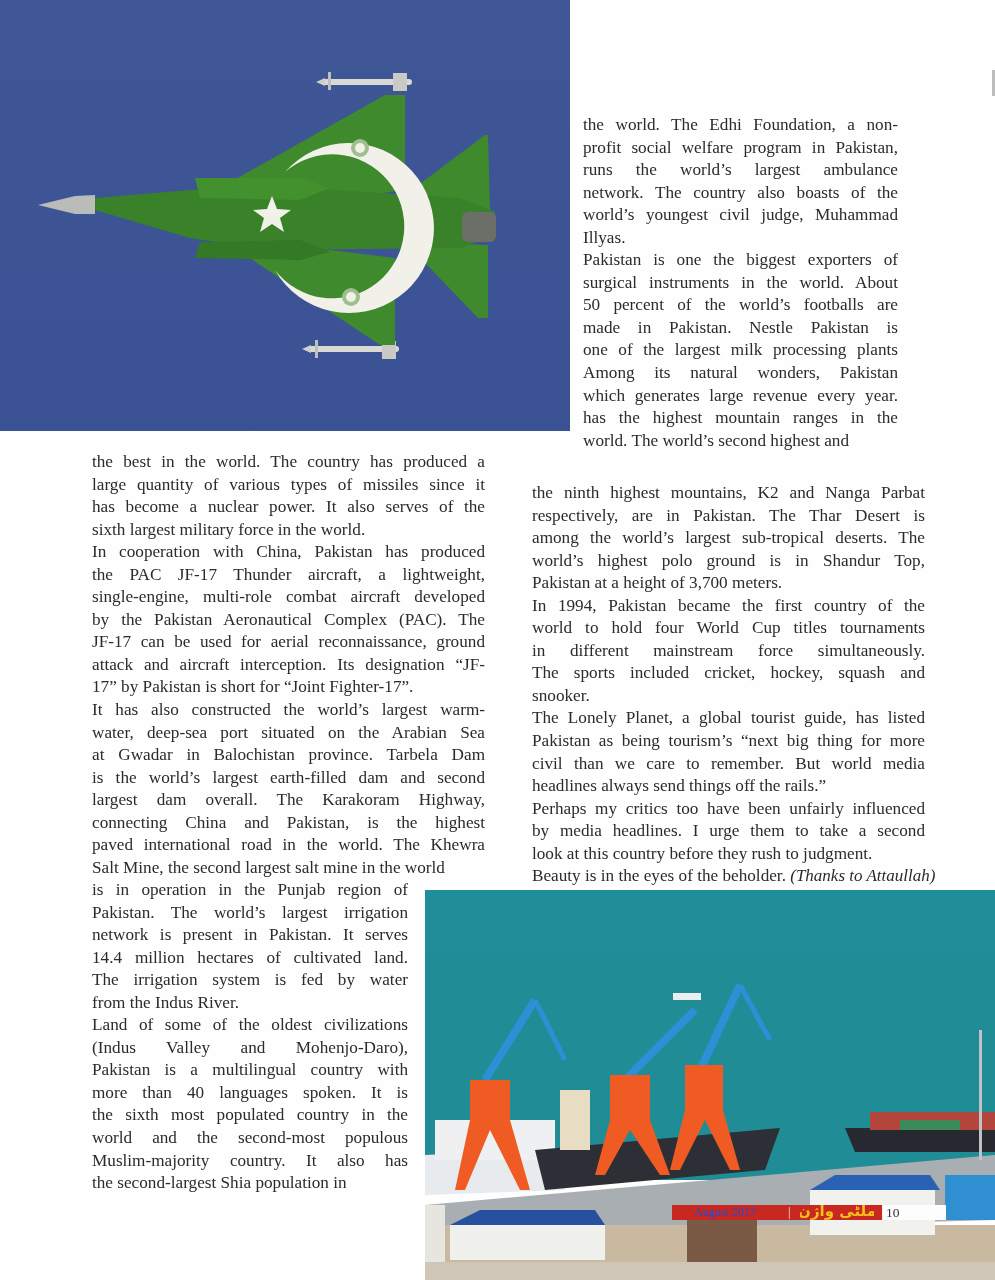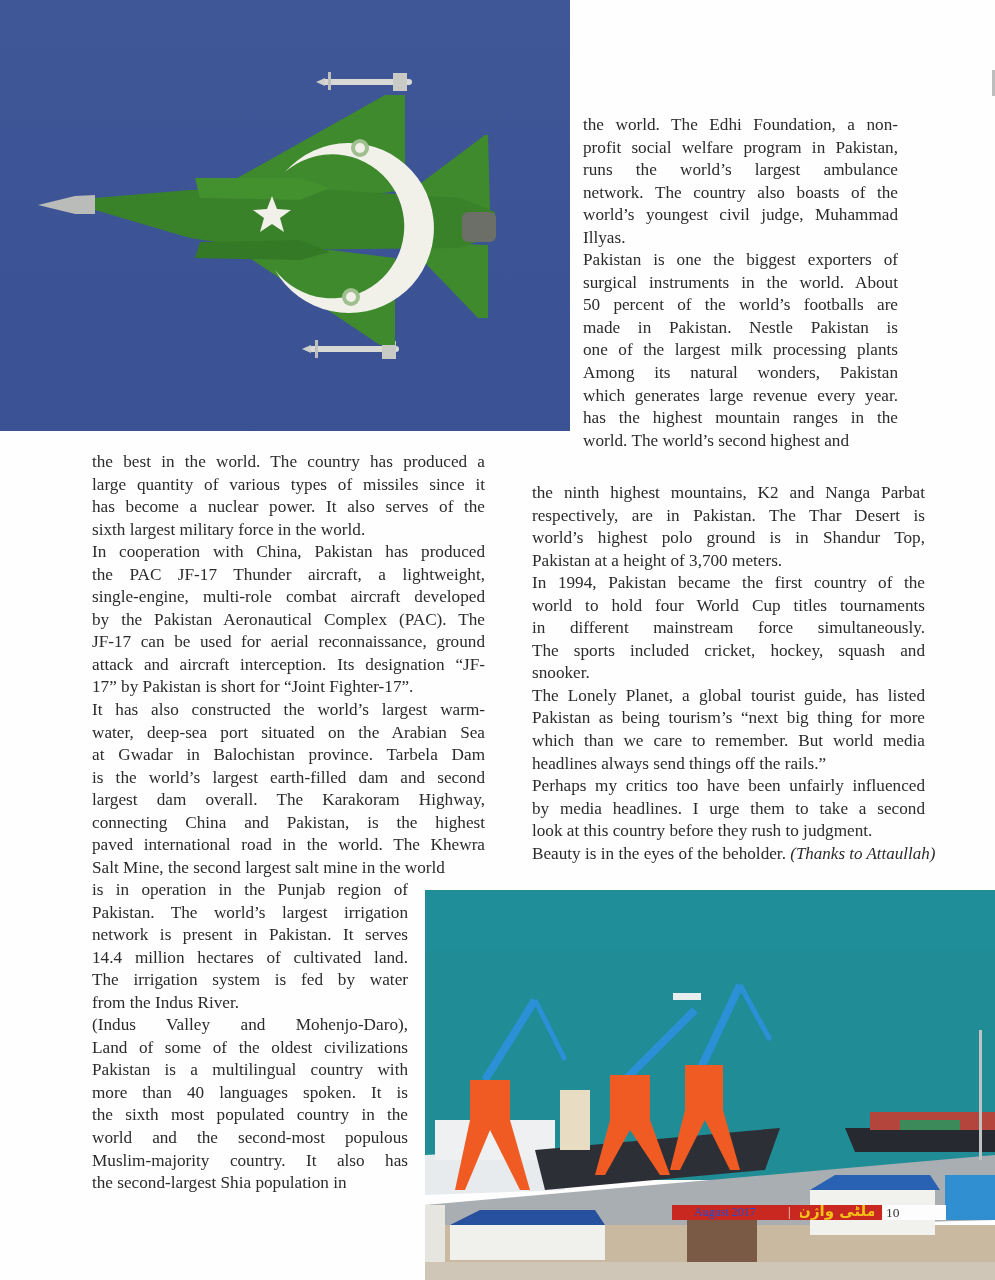--- a/index.html
+++ b/index.html
@@ -126,49 +126,50 @@
 <div class="txt" id="lcn" style="left:92px;top:879px;width:316px;">
   <p>
       <span class="ln">is in operation in the Punjab region of</span>
       <span class="ln">Pakistan. The world’s largest irrigation</span>
       <span class="ln">network is present in Pakistan. It serves</span>
       <span class="ln">14.4 million hectares of cultivated land.</span>
       <span class="ln">The irrigation system is fed by water</span>
       <span class="ln last">from the Indus River.</span>
     </p>
   <p>
+      <span class="ln">Land of some of the oldest civilizations</span>
       <span class="ln">(Indus Valley and Mohenjo-Daro),</span>
-      <span class="ln">Land of some of the oldest civilizations</span>
       <span class="ln">Pakistan is a multilingual country with</span>
       <span class="ln">more than 40 languages spoken. It is</span>
       <span class="ln">the sixth most populated country in the</span>
       <span class="ln">world and the second-most populous</span>
       <span class="ln">Muslim-majority country. It also has</span>
       <span class="ln last">the second-largest Shia population in</span>
     </p>
 </div>
 
 <div class="txt" id="rc-bot" style="left:505px;top:482px;width:393px;margin-left:27px;">
   <p>
       <span class="ln">the ninth highest mountains, K2 and Nanga Parbat</span>
       <span class="ln">respectively, are in Pakistan. The Thar Desert is</span>
+      <span class="ln">among the world’s largest sub-tropical deserts. The</span>
       <span class="ln">world’s highest polo ground is in Shandur Top,</span>
       <span class="ln last">Pakistan at a height of 3,700 meters.</span>
     </p>
   <p>
       <span class="ln">In 1994, Pakistan became the first country of the</span>
       <span class="ln">world to hold four World Cup titles tournaments</span>
       <span class="ln">in different mainstream force simultaneously.</span>
       <span class="ln">The sports included cricket, hockey, squash and</span>
       <span class="ln last">snooker.</span>
     </p>
   <p>
       <span class="ln">The Lonely Planet, a global tourist guide, has listed</span>
       <span class="ln">Pakistan as being tourism’s “next big thing for more</span>
-      <span class="ln">which than we care to remember. But world media</span>
+      <span class="ln">civil than we care to remember. But world media</span>
       <span class="ln last">headlines always send things off the rails.”</span>
     </p>
   <p>
       <span class="ln">Perhaps my critics too have been unfairly influenced</span>
       <span class="ln">by media headlines. I urge them to take a second</span>
       <span class="ln last">look at this country before they rush to judgment.</span>
     </p>
   <span class="ln last" style="white-space:nowrap;width:440px;">
     <span>Beauty is in the eyes of the beholder.</span>
     <span class="credit">(Thanks to Attaullah)</span>

